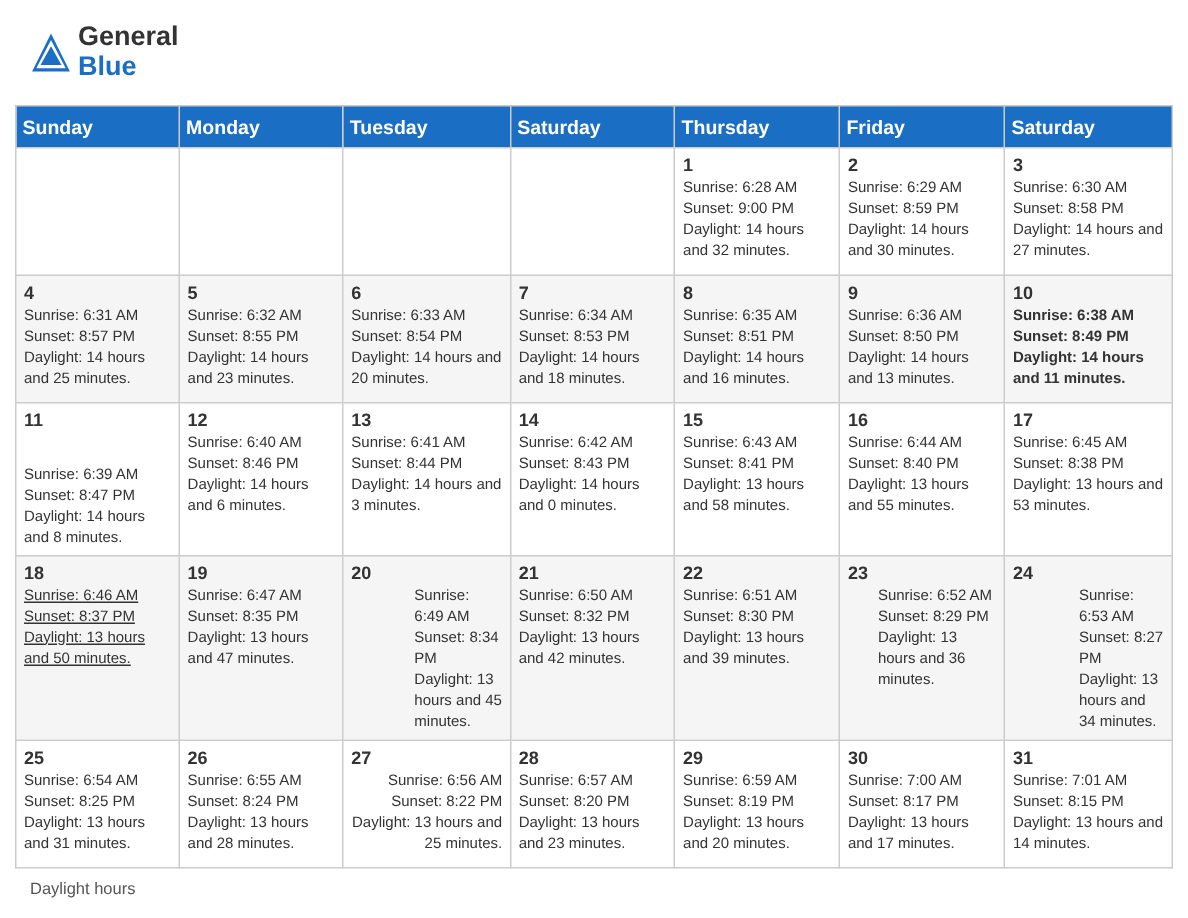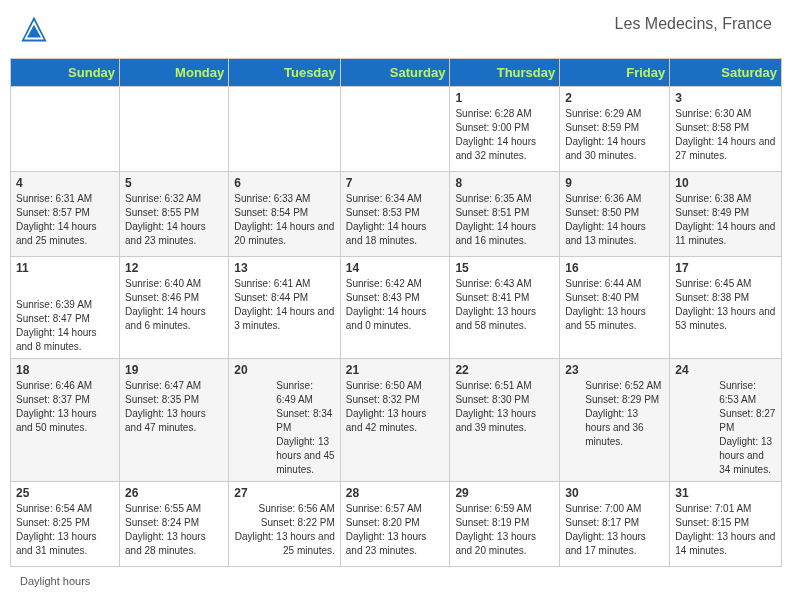--- a/index.html
+++ b/index.html
@@ -52,22 +52,22 @@
     .location {
       font-size: 16px;
       color: #555;
     }
     .calendar {
       width: 100%;
       border-collapse: collapse;
     }
     .calendar th {
       background: #1a6fc4;
-      color: #bef264;
-      text-align: right;
+      color: #ffffff;
+      text-align: left;
       padding: 6px 4px;
       font-size: 13px;
       font-weight: bold;
       border: 1px solid #ccc;
     }
     .calendar td {
       border: 1px solid #ccc;
       vertical-align: top;
       padding: 4px 5px;
       width: 113px;
@@ -106,23 +106,26 @@
 </head>
 <body>
 
 <div class="header">
   <div class="logo">
     <svg class="logo-icon" viewBox="0 0 40 40">
       <polygon points="20,2 38,38 2,38" fill="#1a6fc4"></polygon>
       <polygon points="20,8 34,35 6,35" fill="#fff"></polygon>
       <polygon points="20,14 30,32 10,32" fill="#1a6fc4"></polygon>
     </svg>
+    <div class="logo-text">
+      <span class="logo-general">General</span>
+      <span class="logo-blue">Blue</span>
+    </div>
   </div>
   <div class="title-block">
-    <div class="location">Les Medecins, France</div>
   </div>
 </div>
 
 <table class="calendar">
   <thead>
     <tr>
     <th>Sunday</th>
         <th>Monday</th>
         <th>Tuesday</th>
         <th>Saturday</th>
@@ -188,21 +191,21 @@
 Daylight: 14 hours and 16 minutes.</div>
         </td>
         <td>
           <span class="day-num">9</span>
           <div class="day-info" style="white-space: pre-line;">Sunrise: 6:36 AM
 Sunset: 8:50 PM
 Daylight: 14 hours and 13 minutes.</div>
         </td>
         <td>
           <span class="day-num">10</span>
-          <div class="day-info" style="white-space: pre-line;">Sunrise: 6:38 AM
+          <div class="day-info" style="white-space: pre-line; font-weight: bold;">Sunrise: 6:38 AM
 Sunset: 8:49 PM
 Daylight: 14 hours and 11 minutes.</div>
         </td>
       </tr>
       <tr>
         <td>
           <span class="day-num">11</span>
           <div class="day-info" style="white-space: pre-line; margin-top: 23px;">Sunrise: 6:39 AM
 Sunset: 8:47 PM
 Daylight: 14 hours and 8 minutes.</div>
@@ -240,21 +243,21 @@
         <td>
           <span class="day-num">17</span>
           <div class="day-info" style="white-space: pre-line;">Sunrise: 6:45 AM
 Sunset: 8:38 PM
 Daylight: 13 hours and 53 minutes.</div>
         </td>
       </tr>
       <tr>
         <td>
           <span class="day-num">18</span>
-          <div class="day-info" style="white-space: pre-line;">Sunrise: 6:46 AM
+          <div class="day-info" style="white-space: pre-line; text-decoration: underline;">Sunrise: 6:46 AM
 Sunset: 8:37 PM
 Daylight: 13 hours and 50 minutes.</div>
         </td>
         <td>
           <span class="day-num">19</span>
           <div class="day-info" style="white-space: pre-line;">Sunrise: 6:47 AM
 Sunset: 8:35 PM
 Daylight: 13 hours and 47 minutes.</div>
         </td>
         <td>

